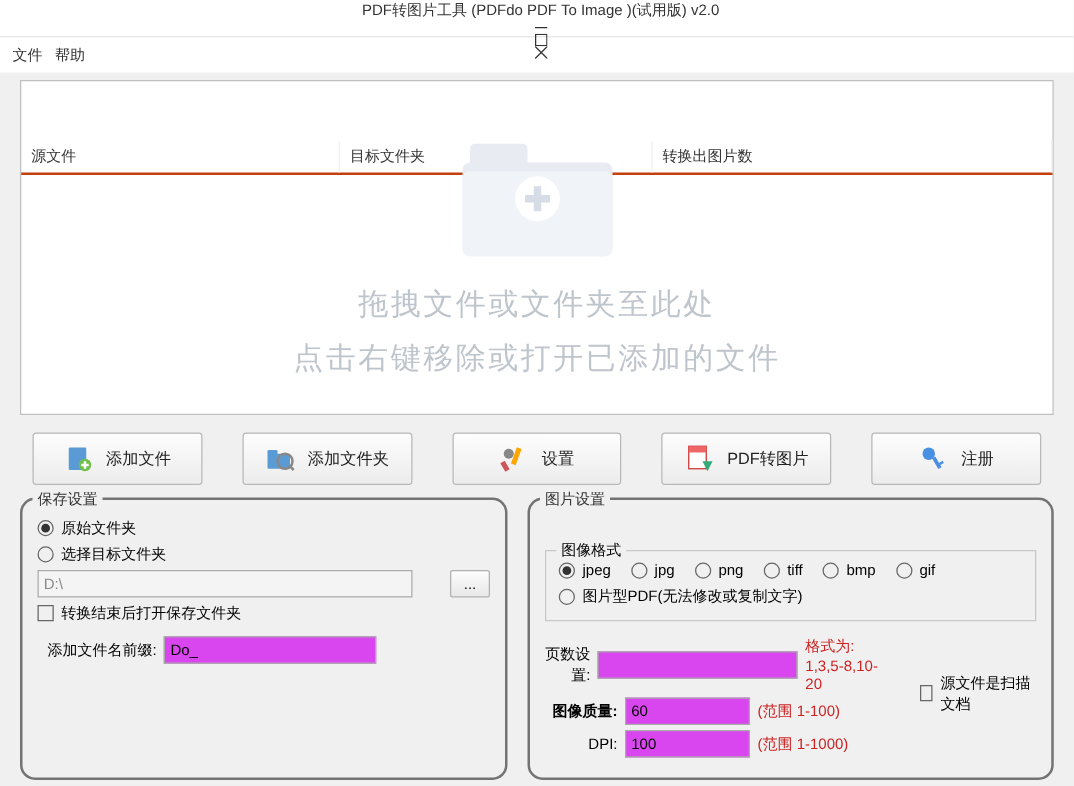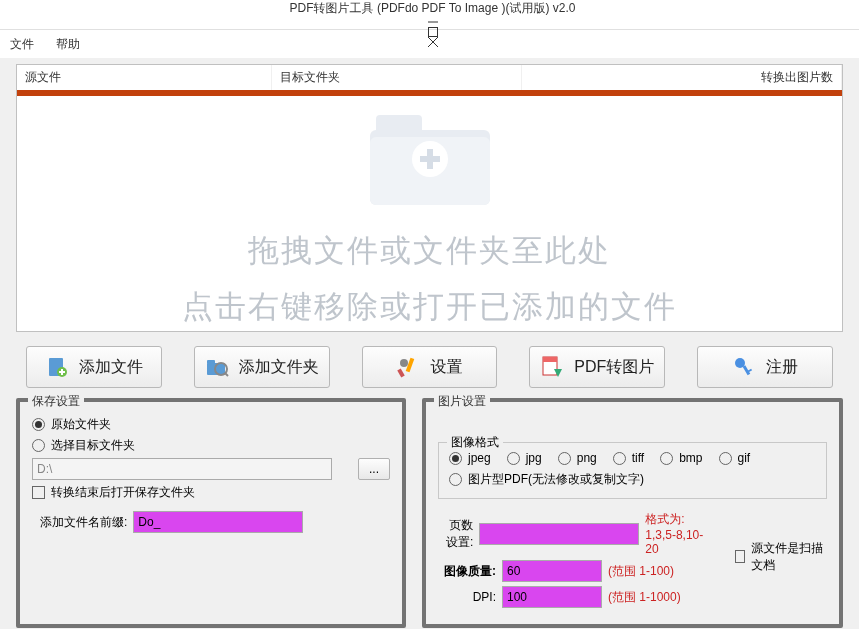--- a/index.html
+++ b/index.html
@@ -5,52 +5,52 @@
 * { box-sizing: border-box; margin: 0; padding: 0; font-family: "Microsoft YaHei", "SimSun", sans-serif; font-size: 12px; }
 body { background: #f0f0f0; width: 859px; height: 629px; overflow: hidden; }
 
 
 .titlebar { height: 30px; background: #fff; display: flex; align-items: center; padding-left: 6px; border-bottom: 1px solid #e0e0e0; flex-direction: column; }
 .titlebar .app-icon { width: 16px; height: 16px; background: #d33; border-radius: 2px; margin-right: 6px; position: relative; }
 .titlebar .title-text { flex: 1; color: #333; }
 .winbtn { width: 46px; height: 30px; display: flex; align-items: center; justify-content: center; color: #555; }
 
 
-.menubar { height: 28px; background: #fff; display: flex; align-items: center; padding: 0 10px; gap: 22px; }
+.menubar { height: 28px; background: #fff; display: flex; align-items: center; padding: 0 10px; gap: 10px; }
 .menubar span { color: #333; cursor: default; }
 
 
 .content { padding: 6px 16px 12px 16px; }
 
 
 .filelist { background: #fff; border: 1px solid #c0c0c0; height: 268px; position: relative; }
-.filelist-header { display: flex; border-bottom: 6px solid #c2410c; }
+.filelist-header { display: flex; border-bottom: 2px solid #c2410c; margin-top: 48px; }
 .filelist-header .col { padding: 4px 8px; color: #333; border-right: 1px solid #f0f0f0; }
-.col-src { width: 255px; } .col-dst { width: 250px; } .col-cnt { flex: 1; text-align: right; }
+.col-src { width: 255px; } .col-dst { width: 250px; } .col-cnt { flex: 1; }
 
 
 .dropzone { position: absolute; top: 40px; left: 0; right: 0; display: flex; flex-direction: column; align-items: center; justify-content: center; pointer-events: none; }
 .drop-folder { width: 120px; height: 100px; position: relative; margin-bottom: 18px; }
 .folder-back { position: absolute; bottom: 0; left: 0; width: 120px; height: 75px; background: #e8ecf2; border-radius: 6px; }
 .folder-tab { position: absolute; top: 10px; left: 6px; width: 46px; height: 16px; background: #e8ecf2; border-radius: 4px 4px 0 0; }
 .folder-front { position: absolute; bottom: 0; left: 0; width: 120px; height: 68px; background: #f0f3f7; border-radius: 6px; }
 .folder-plus { position: absolute; top: 36px; left: 42px; width: 36px; height: 36px; border-radius: 50%; background: #fff; display: flex; align-items: center; justify-content: center; }
 .folder-plus::before { content: ""; position: absolute; width: 20px; height: 6px; background: #d6dde6; }
 .folder-plus::after { content: ""; position: absolute; width: 6px; height: 20px; background: #d6dde6; }
-.drop-text { color: #bfc5cc; font-size: 31px; font-weight: 500; letter-spacing: 2px; line-height: 1.8; font-family: Liberation Serif, serif; }
+.drop-text { color: #bfc5cc; font-size: 24px; font-weight: 500; letter-spacing: 2px; line-height: 1.8; font-family: Liberation Serif, serif; }
 
 
 .bigrow { display: flex; gap: 32px; margin: 14px 0 10px 0; padding: 0 10px; }
 .bigbtn { flex: 1; height: 42px; background: linear-gradient(#fdfdfd,#ececec); border: 1px solid #b8b8b8; border-radius: 3px; display: flex; align-items: center; justify-content: center; gap: 10px; cursor: pointer; }
 .bigbtn .ico { width: 24px; height: 24px; display: flex; align-items: center; justify-content: center; }
-.bigbtn .lbl { color: #222; font-size: 16px; }
+.bigbtn .lbl { color: #222; font-size: 13px; }
 
 
 .panels { display: flex; gap: 16px; }
-.fieldset { border: 4px solid #737373; border-radius: 2px; padding: 10px 12px 12px 12px; position: relative; }
+.fieldset { border: 2px solid #737373; border-radius: 12px; padding: 10px 12px 12px 12px; position: relative; }
 .fieldset .legend { position: absolute; top: -9px; left: 8px; background: #f0f0f0; padding: 0 4px; color: #333; }
 .panel-save { width: 390px; }
 .panel-img { flex: 1; }
 
 
 .row { display: flex; align-items: center; margin: 4px 0; gap: 6px; }
 .radio, .check { width: 13px; height: 13px; border: 1px solid #666; display: inline-flex; align-items: center; justify-content: center; }
 .radio { border-radius: 50%; }
 .radio.sel::after { content: ""; width: 7px; height: 7px; background: #333; border-radius: 50%; }
 .check.sel::after { content: "✓"; font-size: 11px; color: #333; line-height: 1; }

